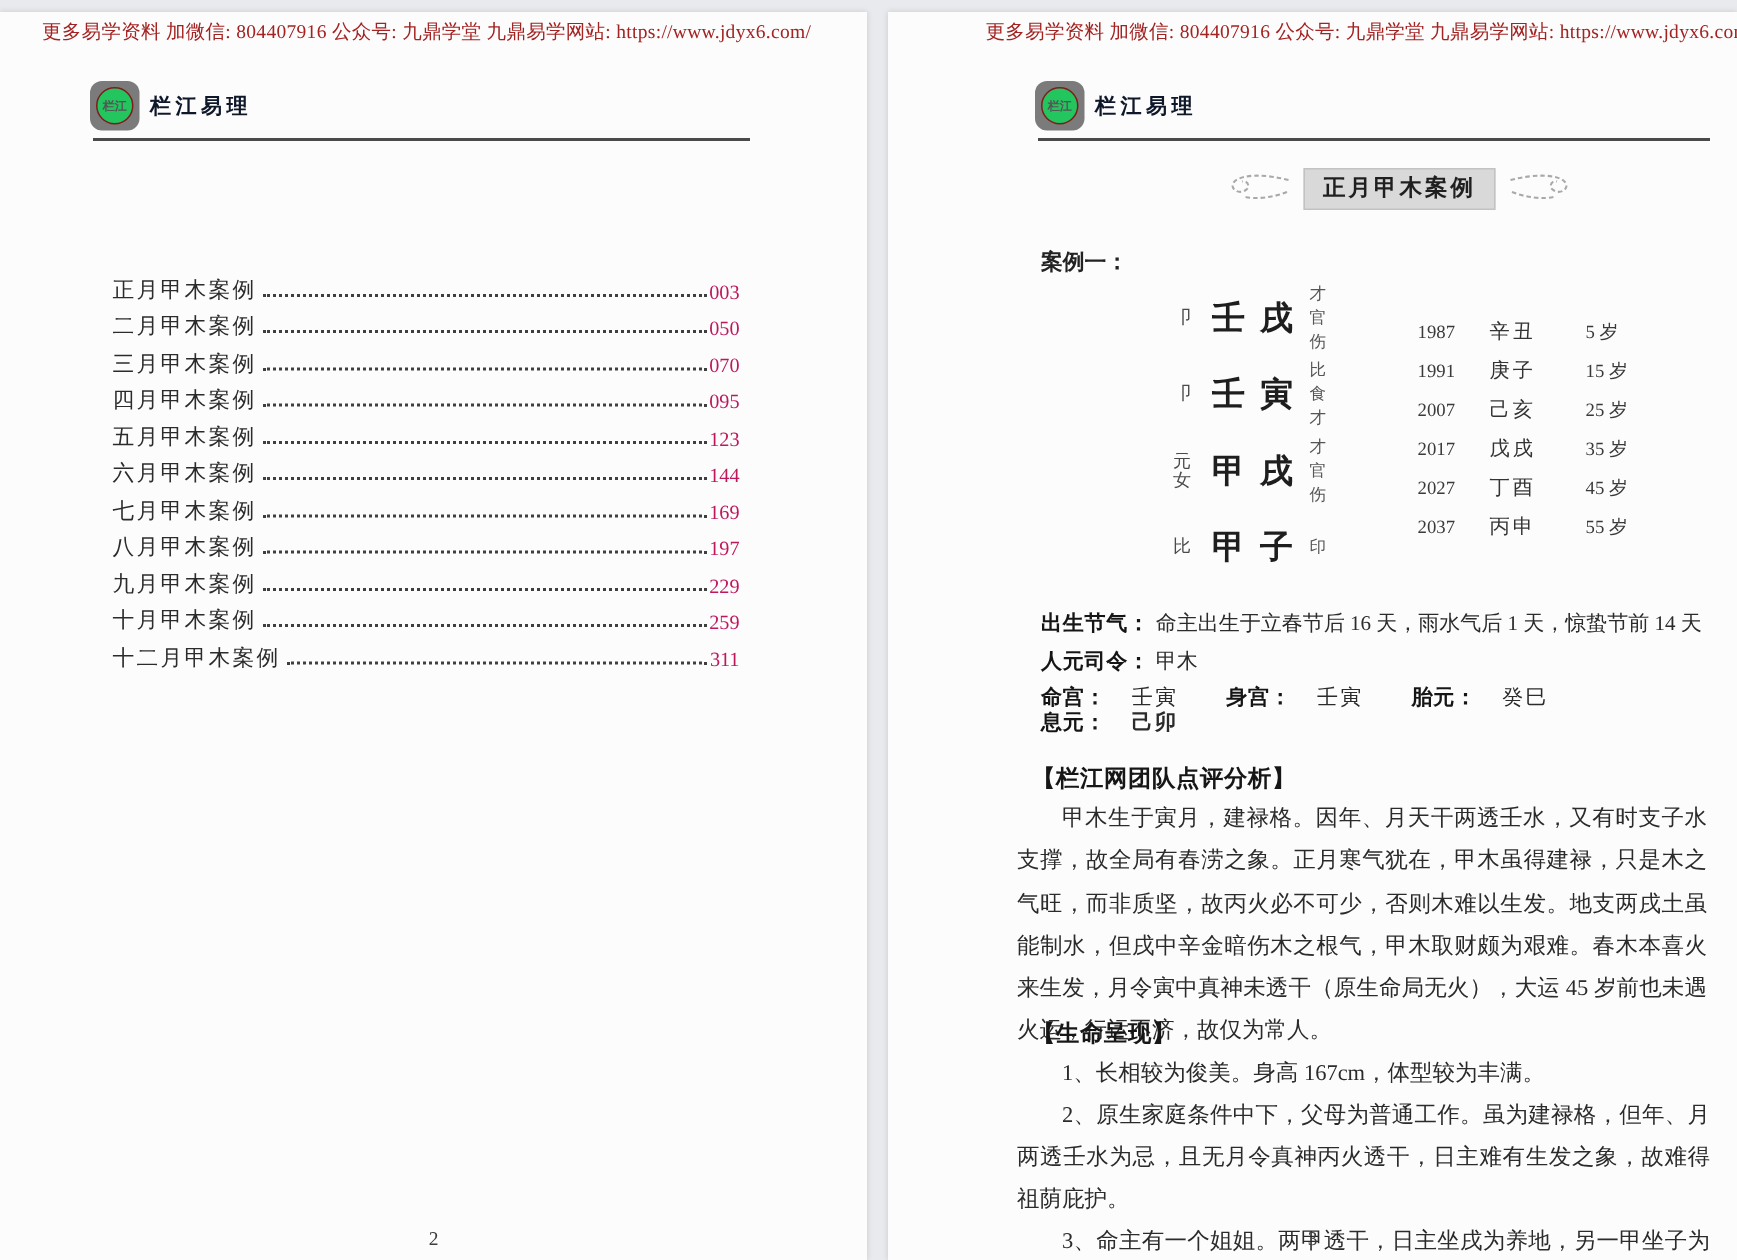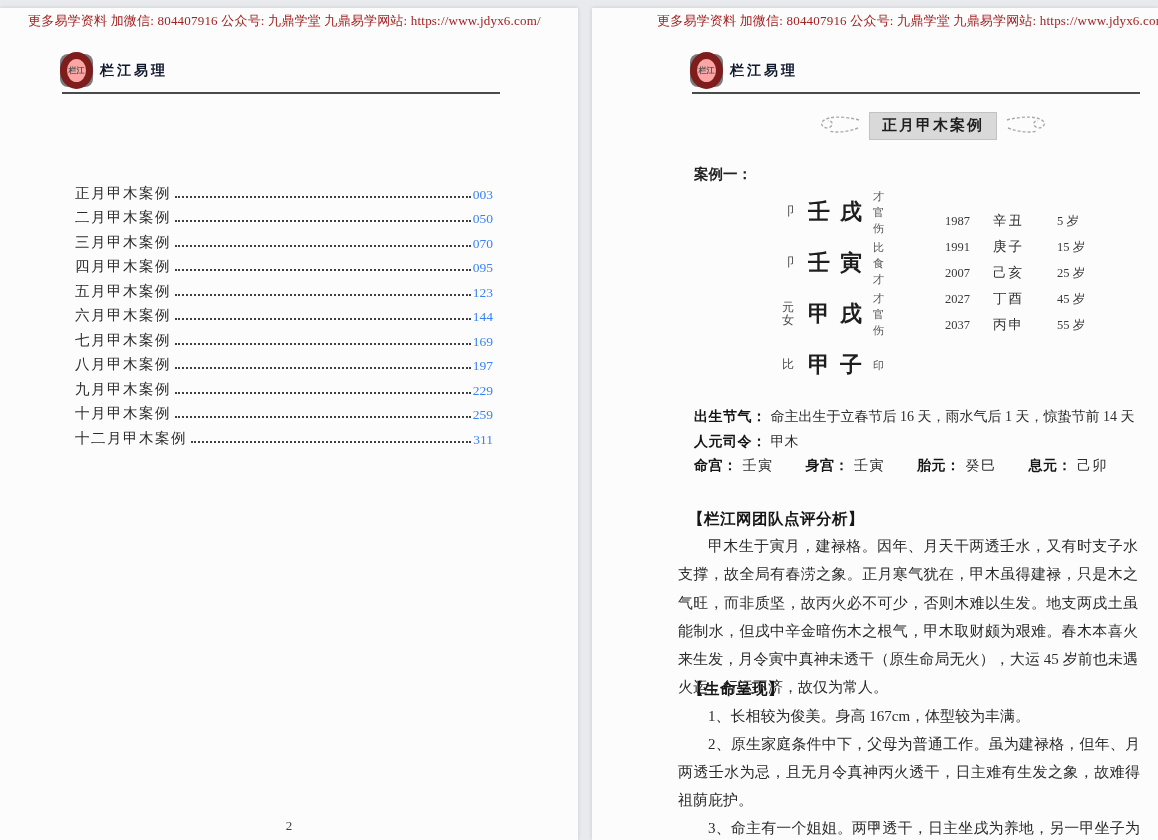--- a/index.html
+++ b/index.html
@@ -13,36 +13,36 @@
   
   .watermark{position:absolute;top:4px;font-size:13px;color:#a32222;white-space:nowrap;letter-spacing:.2px;}
   .page-left .watermark{left:28px;}
   .page-right .watermark{left:65px;}
 
   
   .brand{position:absolute;top:46px;display:flex;align-items:center;gap:7px;}
   .page-left .brand{left:60px;}
   .page-right .brand{left:98px;}
   .logo{width:33px;height:33px;background:#7b7b7b;border-radius:8px;display:flex;align-items:center;justify-content:center;flex:none;}
-  .logo-circle{width:23px;height:23px;background:#fca5a5;border-radius:50%;display:flex;align-items:center;justify-content:center;border:7px solid #7f1d1d;text-align:center;}
+  .logo-circle{width:23px;height:23px;background:#22c55e;border-radius:50%;display:flex;align-items:center;justify-content:center;border:1px solid #7f1d1d;text-align:center;}
   .logo-text{font-size:8px;font-weight:bold;color:#555;}
   .brand-name{font-size:14px;font-weight:bold;letter-spacing:3px;color:#0f172a;}
 
   .rule{position:absolute;top:84px;height:2px;background:#4a4a4a;}
   .page-left .rule{left:62px;width:438px;}
   .page-right .rule{left:100px;width:448px;}
 
   
   .toc-title{position:absolute;top:110px;left:62px;width:438px;margin:0;text-align:center;
              font-size:27px;font-weight:bold;letter-spacing:8px;color:#1d1d1d;}
   .toc{position:absolute;top:170px;left:75px;width:418px;}
   .toc-item{display:flex;align-items:flex-end;height:24.5px;font-size:14.5px;color:#2b2b2b;}
   .toc-label{white-space:nowrap;letter-spacing:1.5px;}
   .toc-leader{flex:1;border-bottom:2px dotted #3f3f3f;margin:0 2px 5px 4px;}
-  .toc-page{font-size:13.5px;color:#3b82f6;}
+  .toc-page{font-size:13.5px;color:#be185d;}
 
   .pageno{position:absolute;bottom:6px;left:0;width:100%;text-align:center;font-size:13px;color:#3d3d3d;}
 
   
   .banner{position:absolute;top:104px;left:222px;display:flex;align-items:center;gap:9px;}
   .banner-box{background:#d9d9d9;border:1px solid #c2c2c2;padding:3px 12px 4px;
               font-size:15px;font-weight:bold;letter-spacing:2px;color:#1f1f1f;white-space:nowrap;}
   .cloud{display:block;}
   .cloud.flip{transform:scaleX(-1);}
 
@@ -62,22 +62,22 @@
   .luck{margin-left:29px;margin-top:22px;}
   .luck-row{display:grid;grid-template-columns:48px 64px 50px;align-items:center;height:26px;
             font-size:12.5px;color:#3a3a3a;}
   .luck-ganzhi{font-size:13.5px;color:#333;letter-spacing:2px;}
 
   
   .info{position:absolute;top:401px;left:102px;width:450px;font-size:14px;color:#2b2b2b;}
   .info p{margin:0 0 8px;line-height:16.5px;}
   .info b{color:#151515;letter-spacing:.5px;}
   .palace{margin-right:32px;white-space:nowrap;}
-  .palace:last-child{margin-right:0;}
-  .palace .palace-val{margin-left:5px;letter-spacing:1.5px;}
+  .palace:last-child{margin-right:0;font-weight:bold;}
+  .palace .palace-val{margin-left:17px;letter-spacing:1.5px;}
   .info .val{margin-left:4px;}
 
   .sec-title{position:absolute;left:96px;margin:0;font-size:15.5px;font-weight:bold;color:#161616;letter-spacing:.5px;}
   .analysis-title{top:501px;}
   .life-title{top:671px;}
 
   .analysis-body{position:absolute;top:524px;left:86px;width:460px;margin:0;
                  font-size:15px;line-height:28.3px;text-align:justify;text-indent:2em;color:#2b2b2b;}
   .life-items{position:absolute;top:694px;left:86px;width:462px;
               font-size:15px;line-height:28px;text-align:justify;color:#2b2b2b;}
@@ -244,20 +244,25 @@
             <span class="luck-year">1991</span>
             <span class="luck-ganzhi">庚子</span>
             <span class="luck-age">15 岁</span>
           </div>
           <div class="luck-row">
             <span class="luck-year">2007</span>
             <span class="luck-ganzhi">己亥</span>
             <span class="luck-age">25 岁</span>
           </div>
           <div class="luck-row">
+            <span class="luck-year">2017</span>
+            <span class="luck-ganzhi">戊戌</span>
+            <span class="luck-age">35 岁</span>
+          </div>
+          <div class="luck-row">
             <span class="luck-year">2027</span>
             <span class="luck-ganzhi">丁酉</span>
             <span class="luck-age">45 岁</span>
           </div>
           <div class="luck-row">
             <span class="luck-year">2037</span>
             <span class="luck-ganzhi">丙申</span>
             <span class="luck-age">55 岁</span>
           </div>
         </div>

